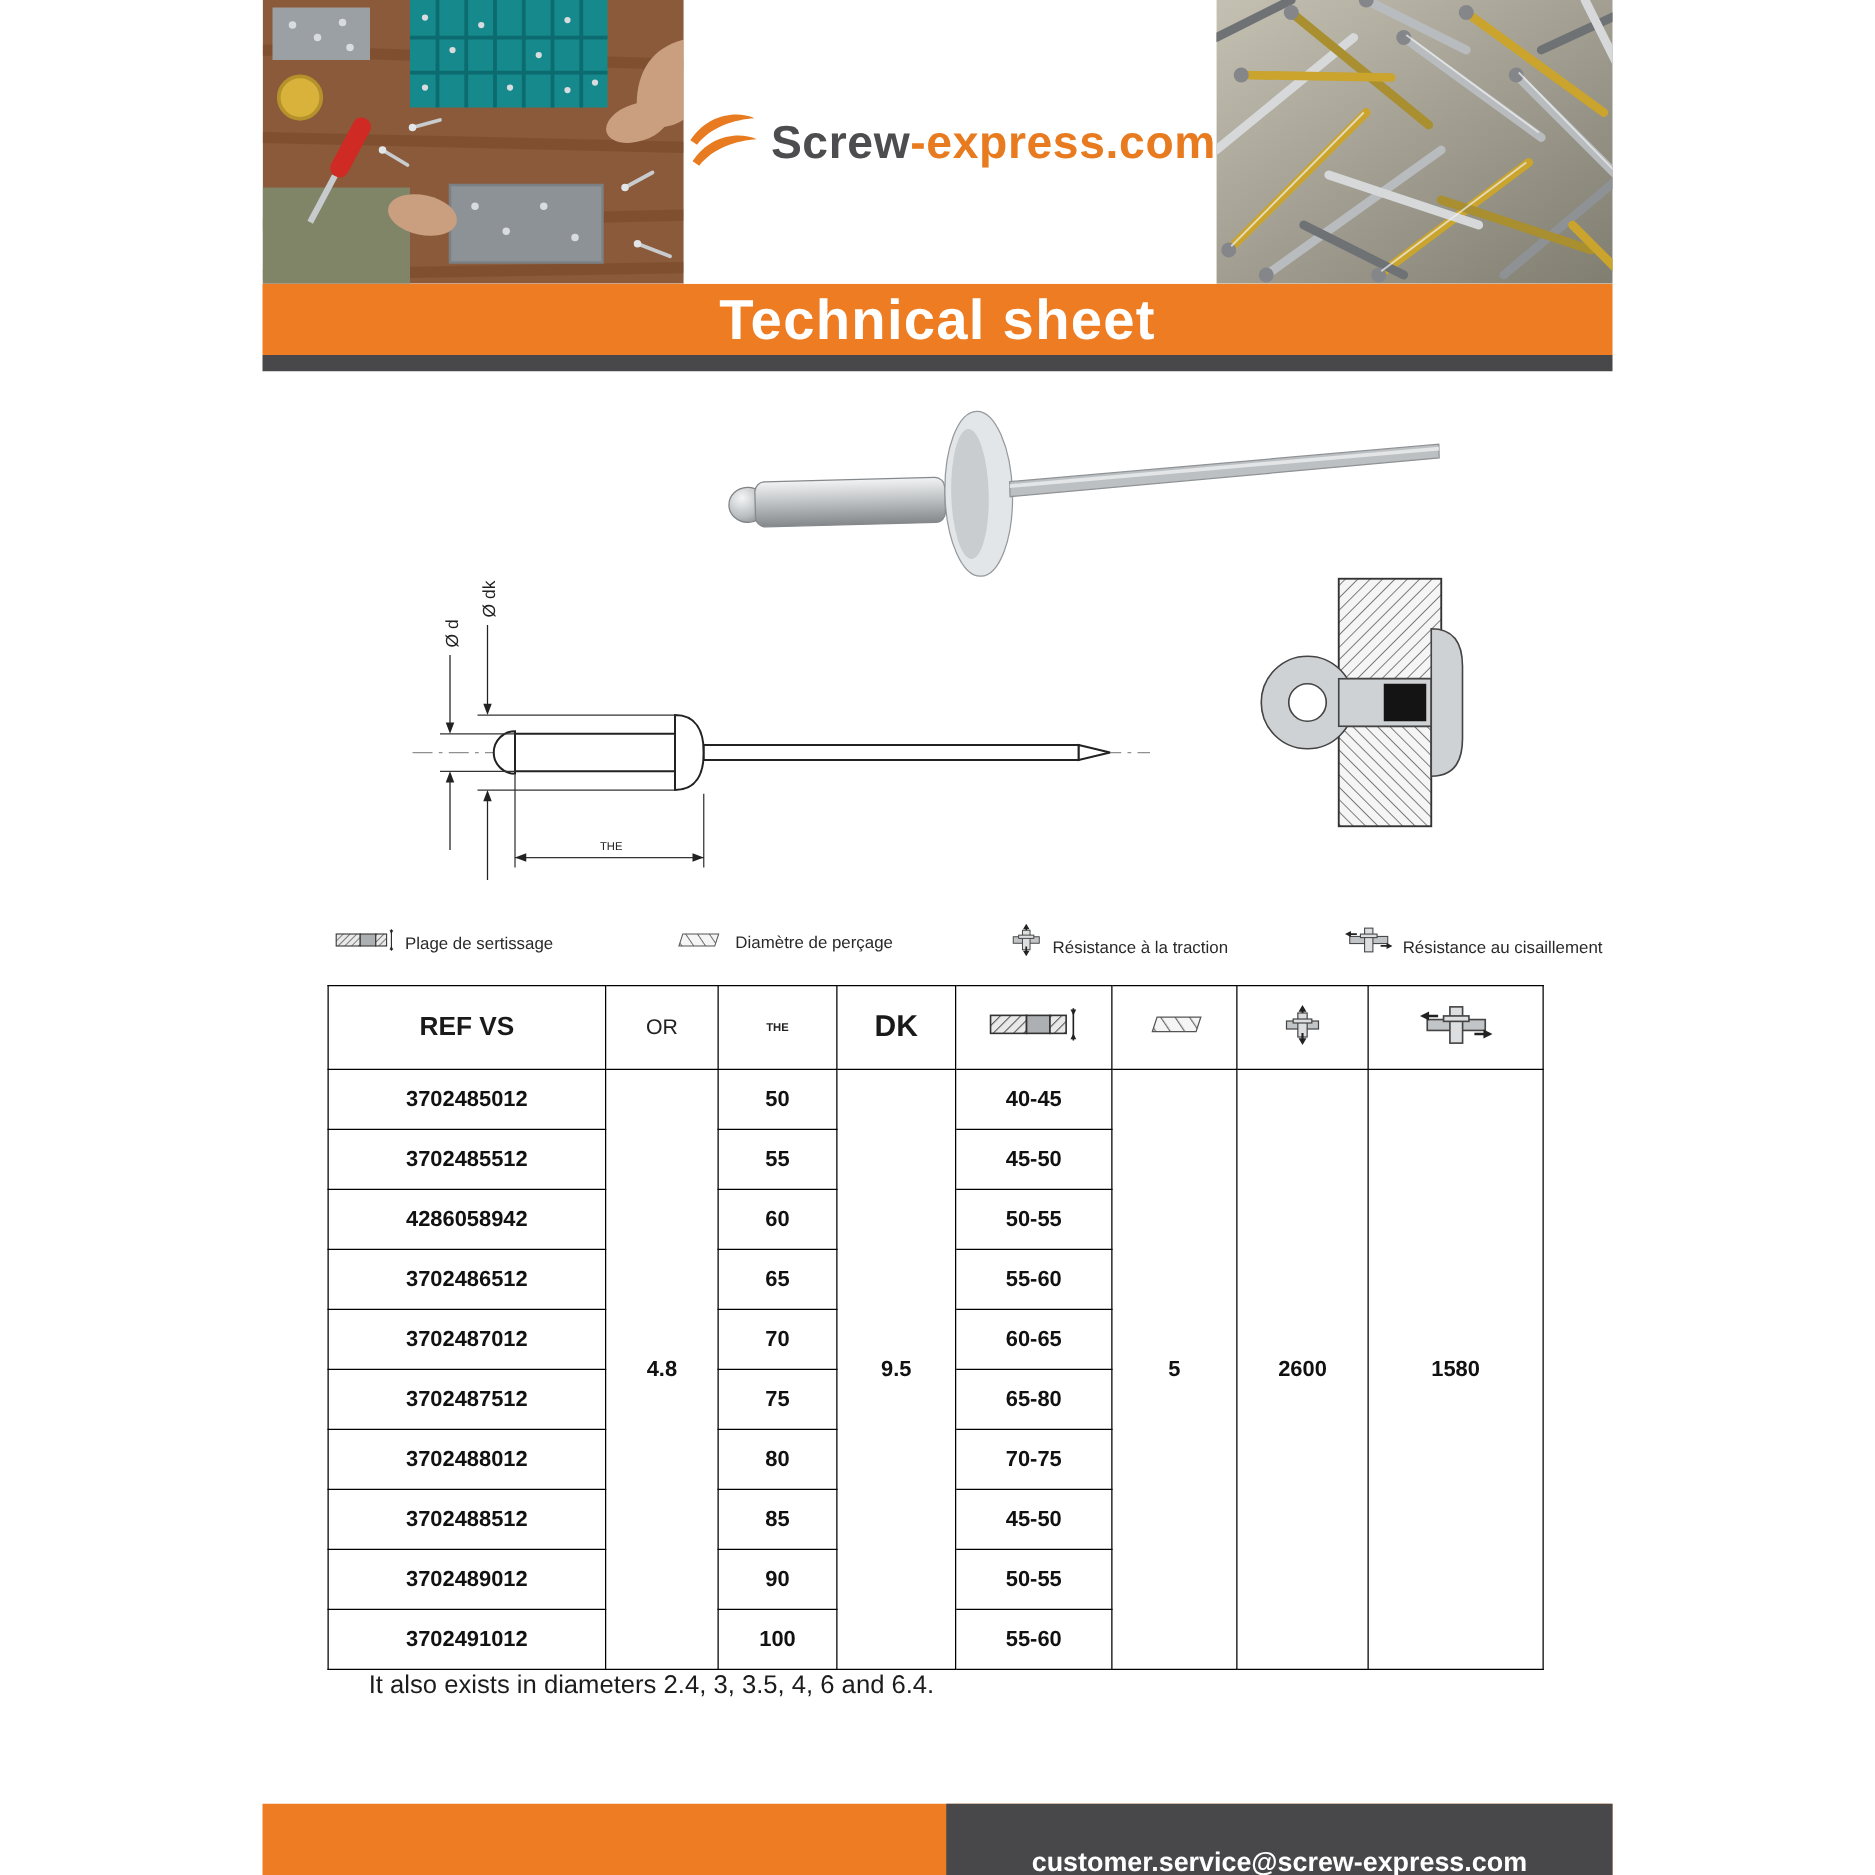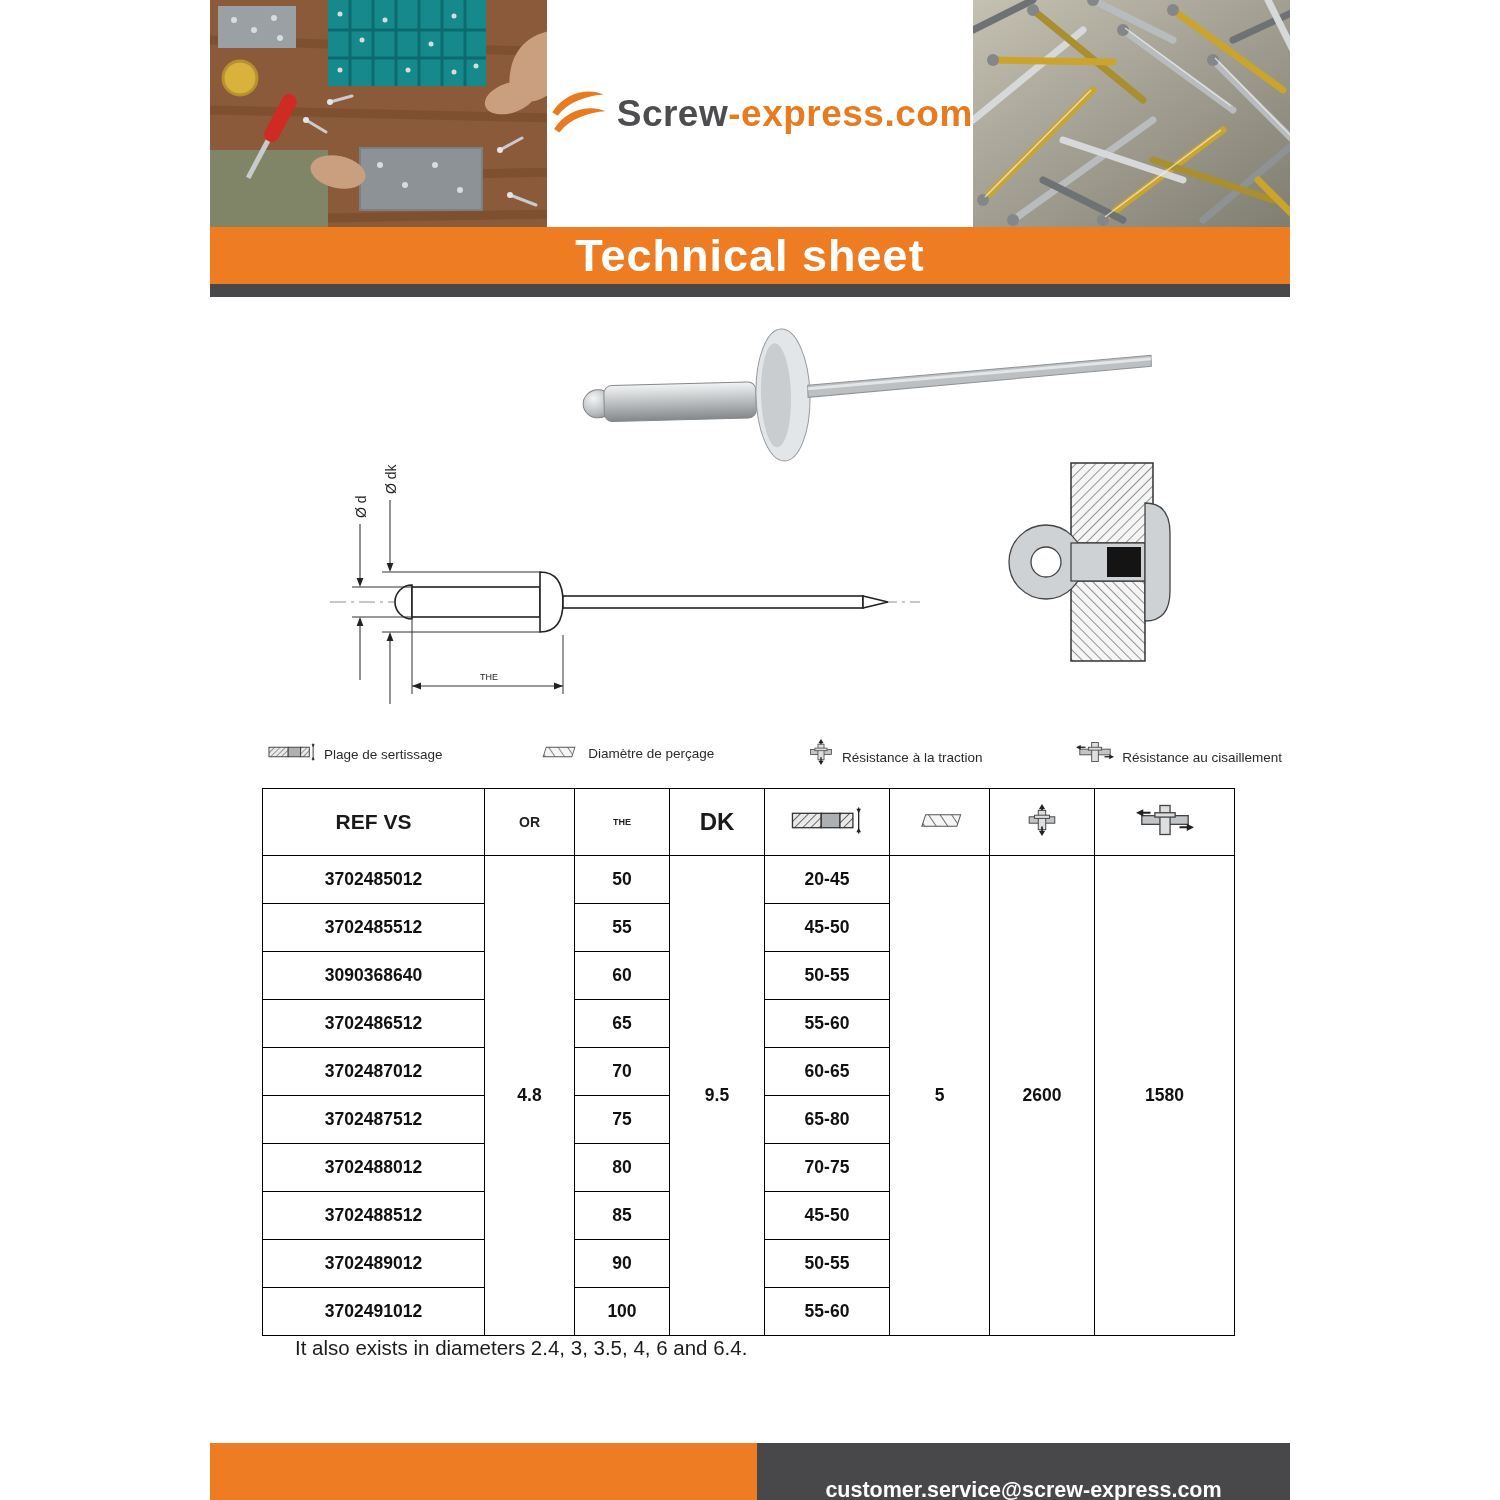--- a/index.html
+++ b/index.html
@@ -33,21 +33,21 @@
   .legend-label{font-size:13.5px;color:#2a2a2a;}
 
   
   .spec-table-wrap{left:262px;top:788px;}
   table.spec{border-collapse:collapse;table-layout:fixed;width:972px;background:#fff;}
   table.spec th,table.spec td{border:1px solid #000;text-align:center;vertical-align:middle;
       font-family:"Liberation Sans",sans-serif;background:#fff;overflow:hidden;}
   table.spec th{height:64px;margin-left:32px;}
   table.spec td{height:45px;font-weight:bold;font-size:17.5px;color:#111;}
   th.h-ref{font-size:21px;font-weight:bold;}
-  th.h-or{font-size:14px;font-weight:bold;color:#222;}
+  th.h-or{font-size:17px;font-weight:normal;color:#222;}
   th.h-the{font-size:9px;font-weight:bold;color:#222;}
   th.h-dk{font-size:24px;font-weight:bold;}
 
   .note{left:295px;top:1336px;font-size:20.5px;color:#1c1c1c;}
 
   
   .footer{left:210px;top:1443px;width:1080px;height:57px;background:#ED7C23;}
   .footer-dark{position:absolute;right:0;top:0;width:533px;height:57px;background:#48484A;
                display:flex;align-items:center;justify-content:center;}
   .footer-email{color:#fff;font-weight:bold;font-size:21.5px;margin-top:37px;}
@@ -391,32 +391,32 @@
             </svg>
           </th>
         </tr>
       </thead>
       <tbody id="table-body">
           <tr>
             <td>3702485012</td>
             <td rowspan="10">4.8</td>
             <td>50</td>
             <td rowspan="10">9.5</td>
-            <td>20-45</td>
+            <td>40-45</td>
             <td rowspan="10">5</td>
             <td rowspan="10">2600</td>
             <td rowspan="10">1580</td>
           </tr>
           <tr>
             <td>3702485512</td>
             <td>55</td>
             <td>45-50</td>
           </tr>
           <tr>
-            <td>3090368640</td>
+            <td>4286058942</td>
             <td>60</td>
             <td>50-55</td>
           </tr>
           <tr>
             <td>3702486512</td>
             <td>65</td>
             <td>55-60</td>
           </tr>
           <tr>
             <td>3702487012</td>

